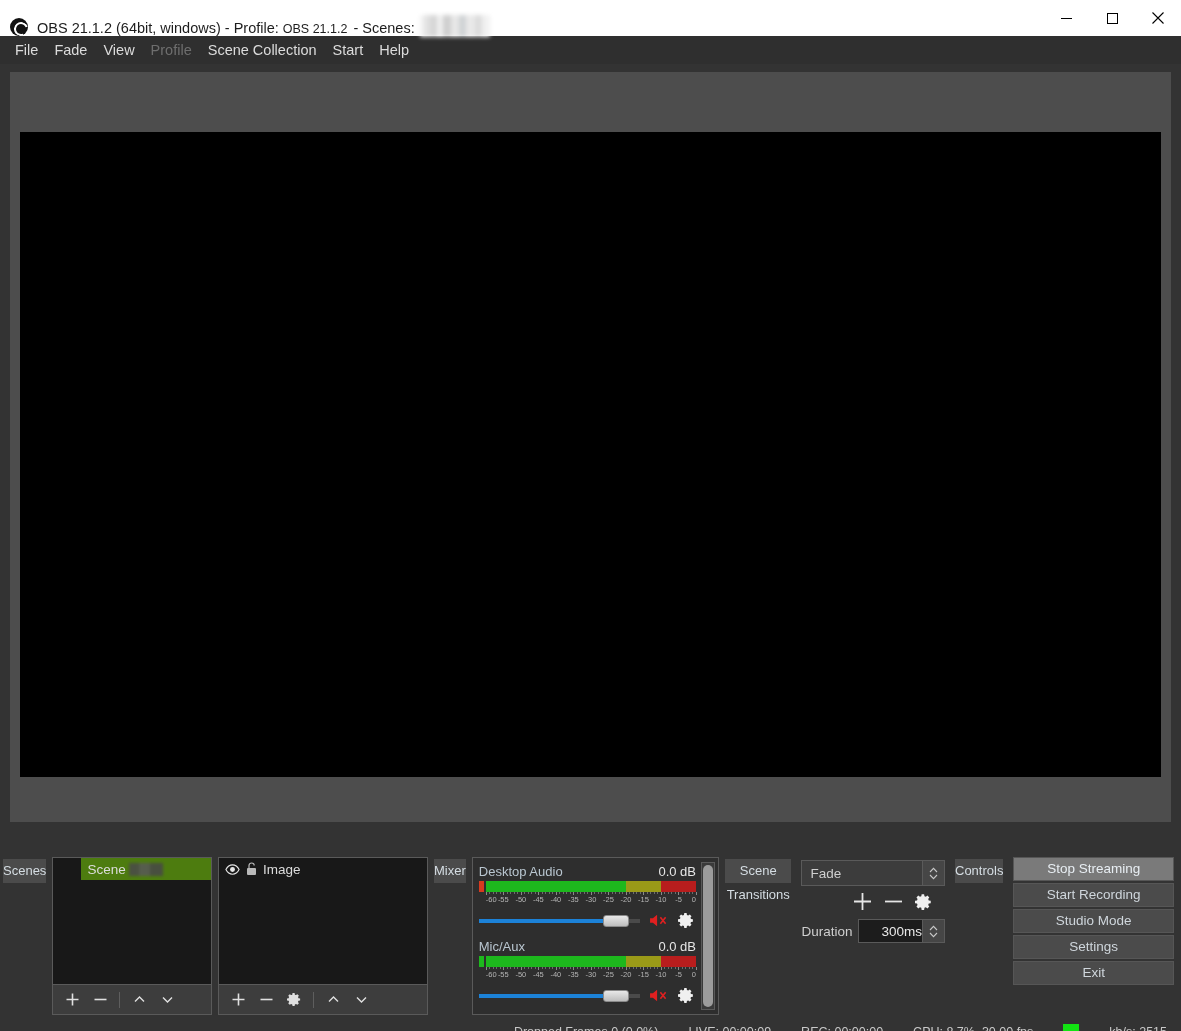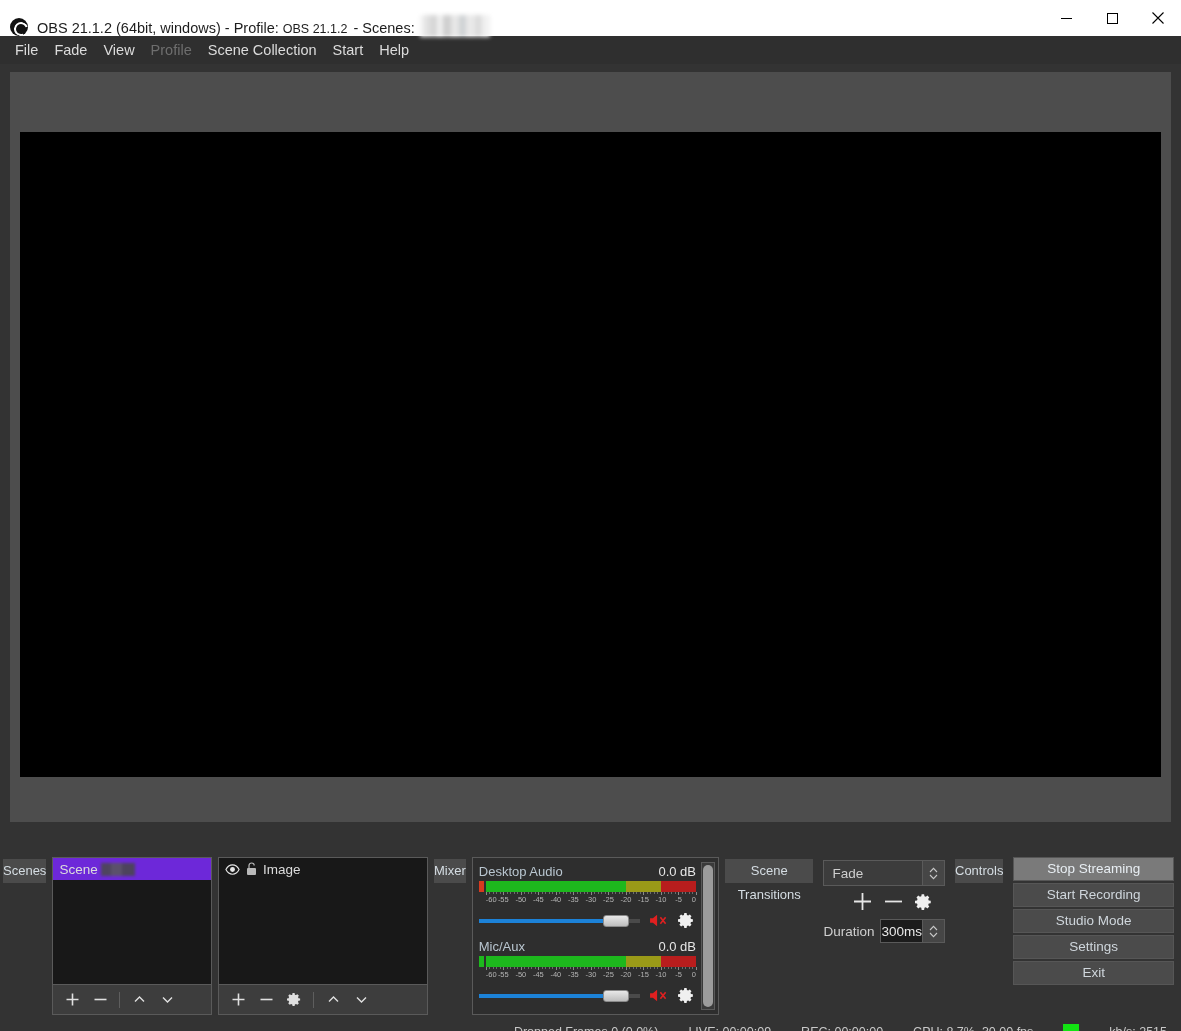--- a/index.html
+++ b/index.html
@@ -89,21 +89,21 @@
 
   .list-box {
     background: #181818; border: 1px solid #5a5a5a; flex: 1;
     overflow: hidden; position: relative;
   }
   .list-row {
     height: 22px; display: flex; align-items: center;
     padding-left: 6px; color: #dcdcdc; font-size: 13.5px;
     gap: 6px;
   }
-  .list-row.selected { background: #6d28d9; }
+  .list-row.selected { background: #4d7c0f; margin-left: 28px; }
   #scene-name-blur {
     display: inline-block; width: 34px; height: 13px; margin-left: -3px;
     background: linear-gradient(90deg,#4a4a4a 0 30%,#585858 30% 62%,#484848 62% 100%);
     filter: blur(1.6px); opacity: .85;
   }
   .list-toolbar {
     height: 30px; background: #3d3d3d; border: 1px solid #5a5a5a;
     border-top: none; display: flex; align-items: center; gap: 2px;
     padding-left: 6px;
   }
@@ -172,21 +172,21 @@
     align-items: center; justify-content: center; color: #c8c8c8; gap: 1px;
   }
   .trans-btns { display: flex; justify-content: flex-end; align-items: center;
     gap: 12px; padding: 6px 12px 0 0; color: #e6e6e6; }
   .dur-row { display: flex; align-items: center; gap: 6px; margin-top: 8px; }
   .dur-label { color: #cfcfcf; font-size: 13.5px; text-align: center; }
   .dur-field {
     flex: 1; height: 24px; background: #1c1c1c; border: 1px solid #5a5a5a;
     display: flex; align-items: center;
   }
-  .dur-value { color: #e8e8e8; font-size: 13.5px; padding-left: 0; }
+  .dur-value { color: #e8e8e8; font-size: 13.5px; padding-left: 22px; }
 
   
   #controls-body { flex: 1; padding: 0 4px; display: flex; flex-direction: column; gap: 2px; }
   .ctrl-btn {
     height: 24px; background: #4b4b4b; border: 1px solid #565656;
     color: #cfd6dc; font-size: 13.5px; text-align: center; line-height: 22px;
   }
   .ctrl-btn.hover { background: #7a7a7a; color: #e8eef3; }
 
   

